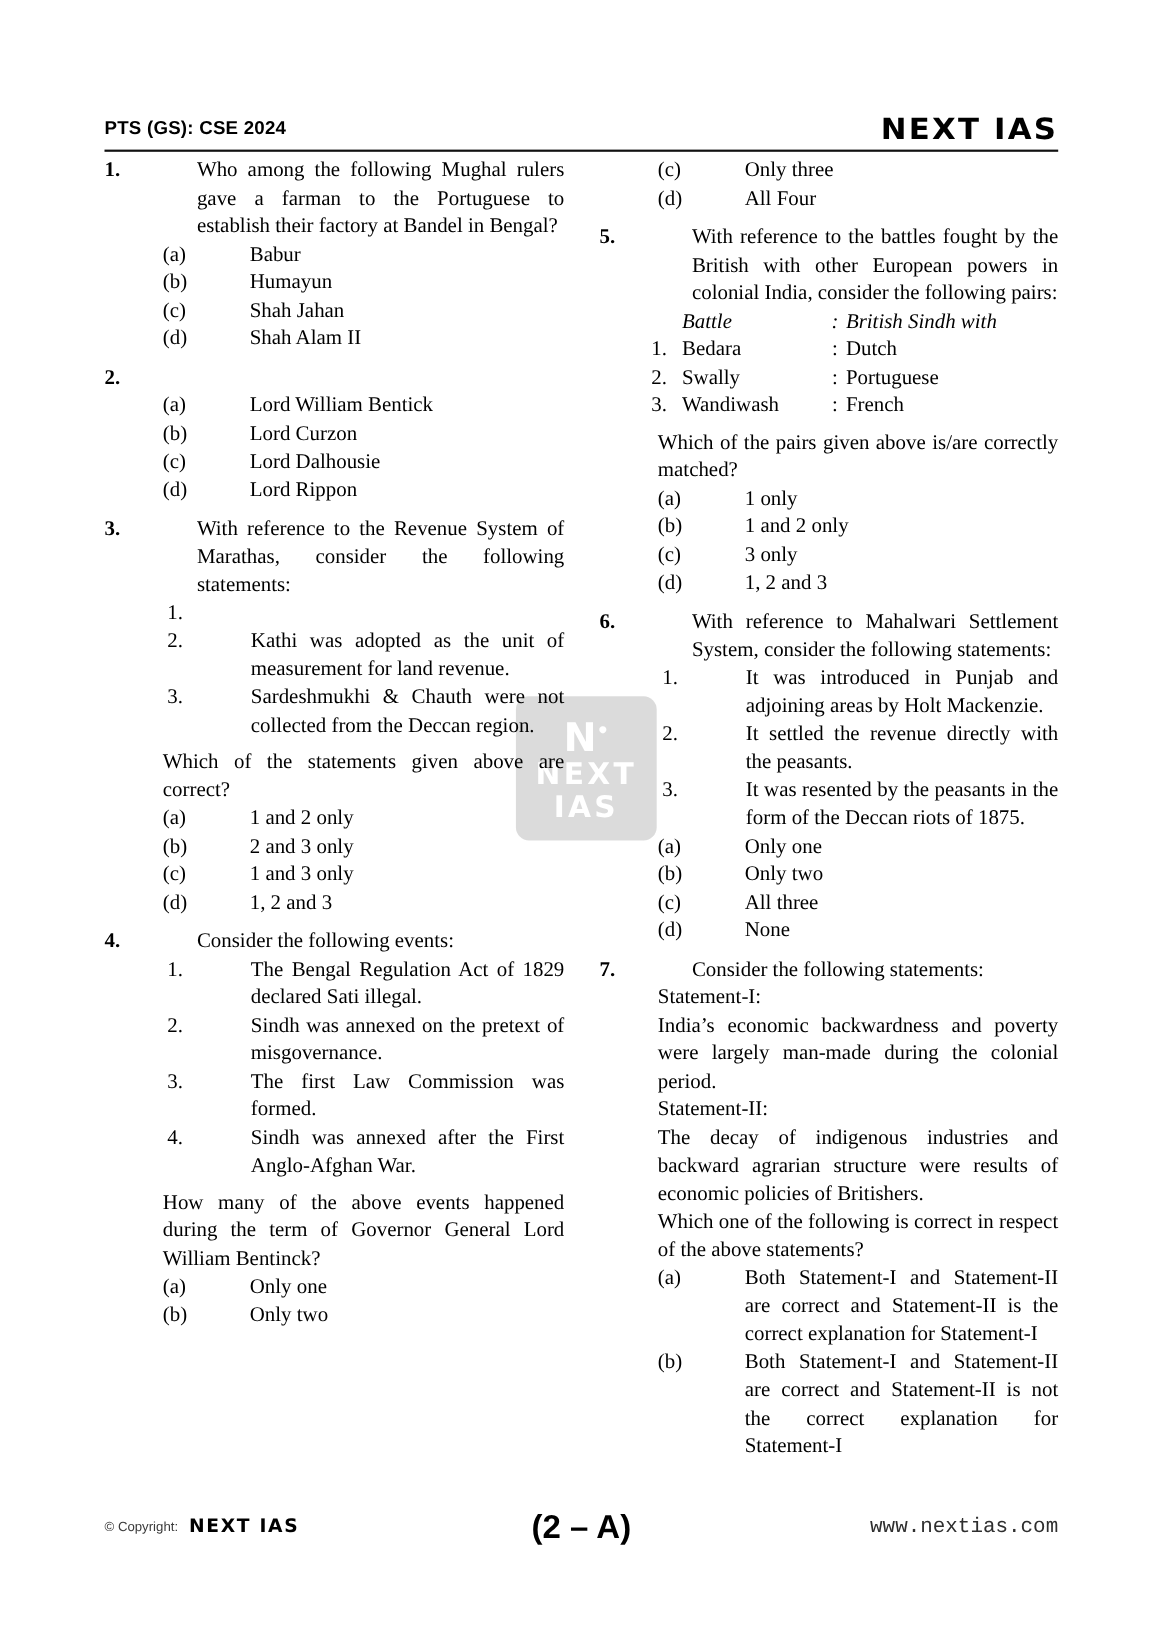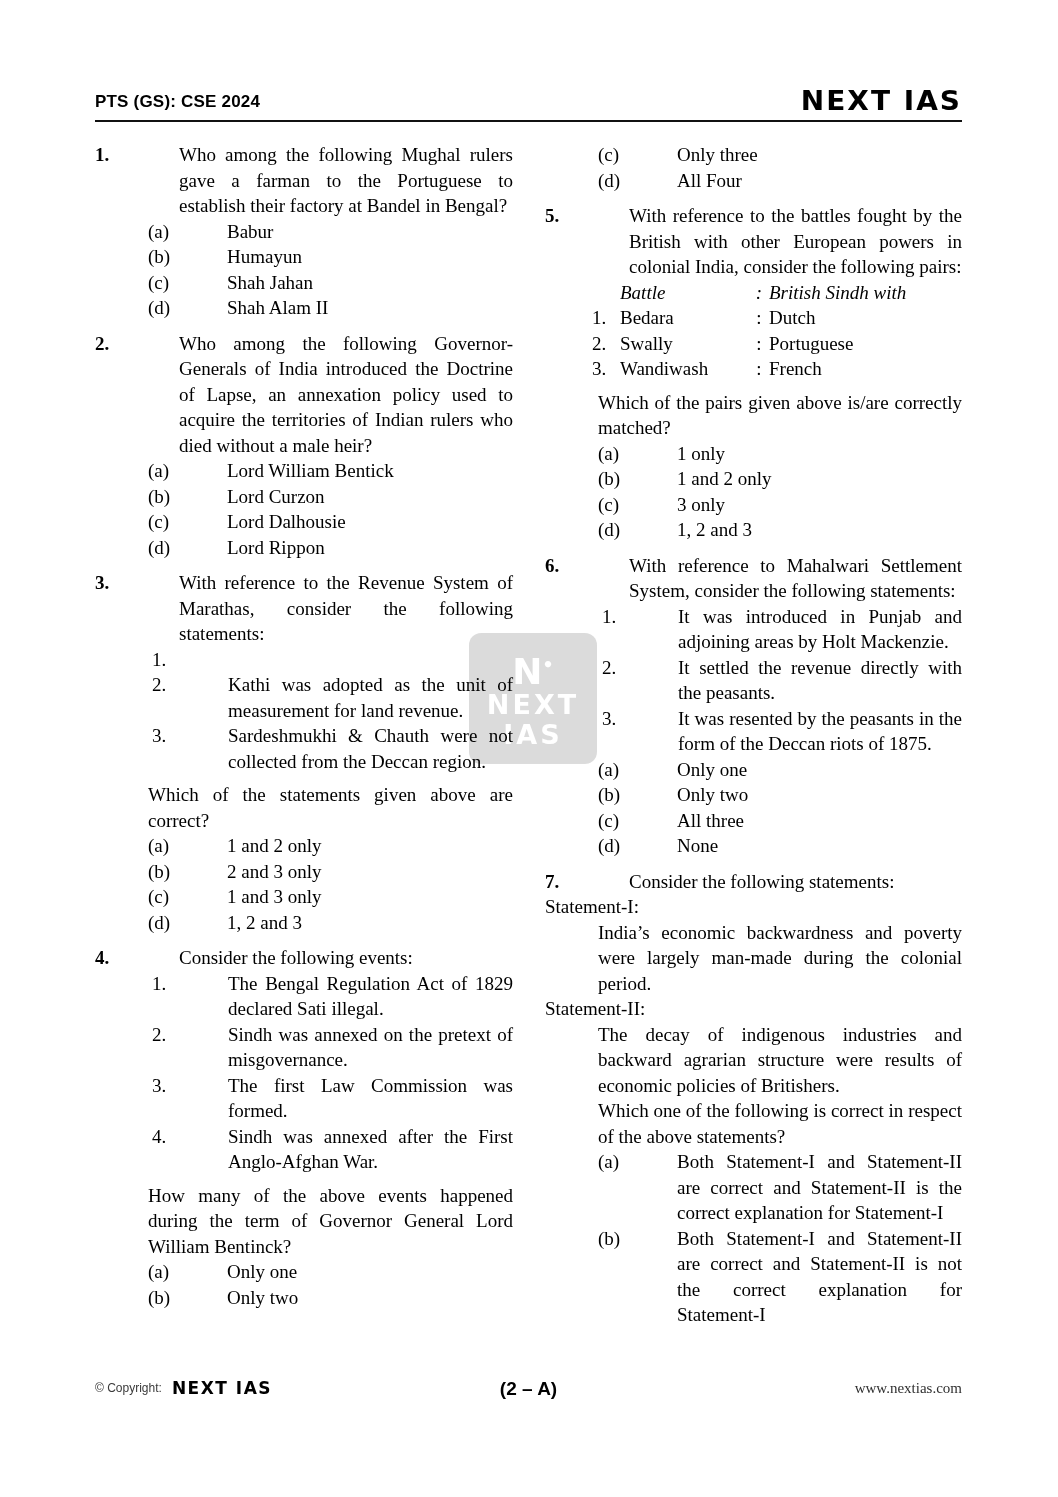--- a/index.html
+++ b/index.html
@@ -9,22 +9,22 @@
     color:#000;
     font-family:"Liberation Serif", serif;
     font-size:19px;
     line-height:25.5px;
     position:relative;
     overflow:hidden;
   }
 
   
   .header {
-    position:absolute; left:95px; width:867px; top:88px;
-    display:flex; justify-content:space-between; align-items:flex-end;
+    position:absolute; left:95px; width:867px; top:104px;
+    display:flex; justify-content:space-between; align-items:center;
     border-bottom:2.5px solid #111;
     padding-bottom:6px;
   }
   .header-title {
     font-family:"Liberation Sans", sans-serif;
     font-weight:700; font-size:17px; letter-spacing:0.2px;
   }
   .brand-logo {
     font-family:"DejaVu Sans", sans-serif;
     font-weight:900; font-size:28px; line-height:26px;
@@ -58,21 +58,21 @@
   .col { width:418px; }
   .col.right { width:417px; margin-left:32px; }
 
   .blk { }
   .q  { display:grid; grid-template-columns:53px 1fr; margin-top:10px; }
   .col > .q:first-child { margin-top:0; }
   .q .num { font-weight:bold; }
   .o  { display:grid; grid-template-columns:48px 1fr; margin-left:53px; }
   .s  { display:grid; grid-template-columns:45px 1fr; margin-left:57px; }
   .p  { margin-left:53px; margin-top:8px; text-align:justify; }
-  .pl { }
+  .pl { margin-left:53px; }
   .pj { margin-left:53px; text-align:justify; }
   .txt { text-align:justify;margin-left:31px; }
   .th, .tr { display:grid; grid-template-columns:28px 129px 20px 1fr; margin-left:47px; }
   .th { font-style:italic; }
   .tb { text-align:center; }
 
   
   .footer {
     position:absolute; left:95px; width:867px; top:1376px;
     display:flex; justify-content:space-between; align-items:center;
@@ -82,27 +82,27 @@
   .footer-copyright {
     font-family:"Liberation Sans", sans-serif;
     font-size:12px; color:#3a3a3a;
   }
   .footer-logo {
     font-family:"DejaVu Sans", sans-serif;
     font-weight:900; font-size:17px; letter-spacing:1.5px;
   }
   .footer-center {
     font-family:"Liberation Sans", sans-serif;
-    font-weight:700; font-size:19px;
+    font-weight:700; font-size:30px;
     position:absolute; left:0; right:0; text-align:center;
     pointer-events:none;
   }
   .footer-website {
-    font-family:Liberation Serif, serif;
-    font-size:15px; color:#2f2f2f;
+    font-family:Liberation Mono, monospace;
+    font-size:19px; color:#2f2f2f;
   }
 </style>
 </head>
 <body>
 
 <div class="header">
   <span class="header-title">PTS (GS): CSE 2024</span>
   <span class="brand-logo">NEXT IAS</span>
 </div>
 
@@ -129,21 +129,20 @@
       <div class="blk o">
         <span class="num">(c)</span>
         <span class="txt">Shah Jahan</span>
       </div>
       <div class="blk o">
         <span class="num">(d)</span>
         <span class="txt">Shah Alam II</span>
       </div>
       <div class="blk q">
         <span class="num">2.</span>
-        <span class="txt">Who among the following Governor-Generals of India introduced the Doctrine of Lapse, an annexation policy used to acquire the territories of Indian rulers who died without a male heir?</span>
       </div>
       <div class="blk o">
         <span class="num">(a)</span>
         <span class="txt">Lord William Bentick</span>
       </div>
       <div class="blk o">
         <span class="num">(b)</span>
         <span class="txt">Lord Curzon</span>
       </div>
       <div class="blk o">

